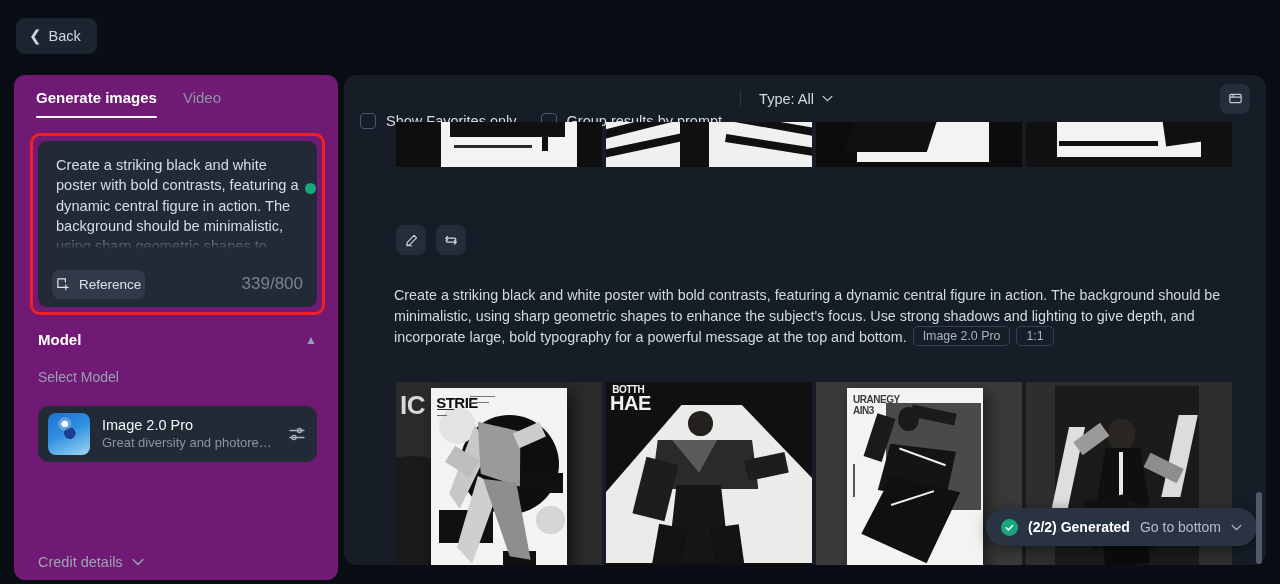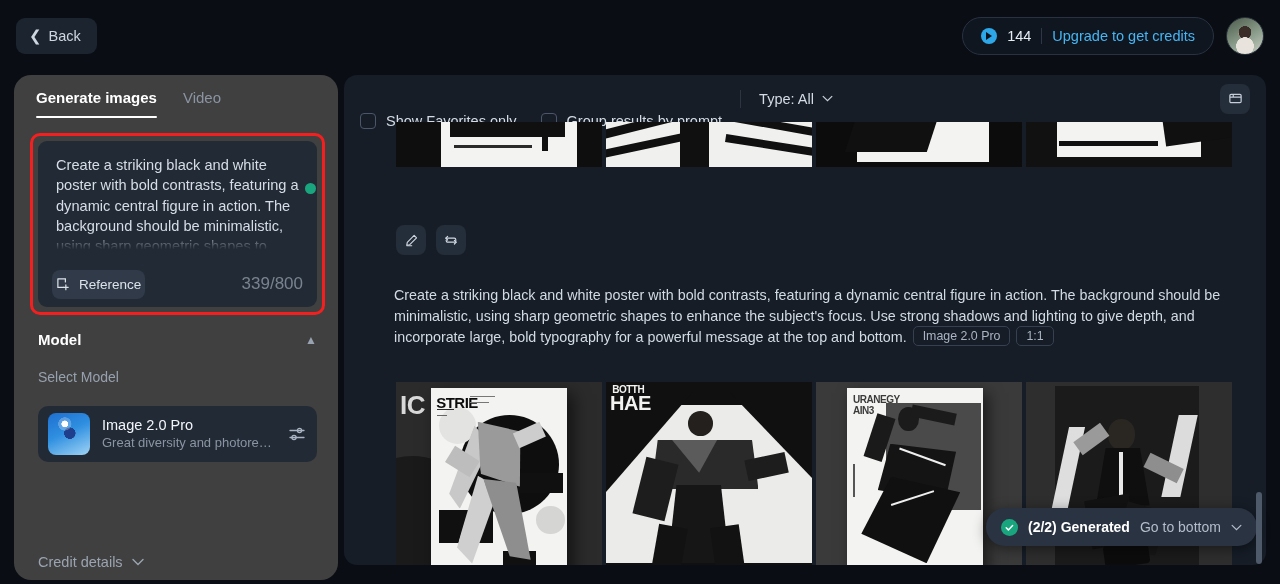--- a/index.html
+++ b/index.html
@@ -53,21 +53,21 @@
       radial-gradient(circle at 50% 40%, #3a2d28 0 22%, transparent 23%),
       radial-gradient(circle at 42% 44%, #c9a288 0 12%, transparent 13%),
       linear-gradient(150deg, #4c5a4a, #8b9d8c 55%, #c8cfc4);
     border: 1px solid #2a323d; flex: none; cursor: pointer;
   }
 
   
   .left-panel {
     position: absolute; left: 14px; top: 75px;
     width: 324px; height: 505px;
-    background: #404040; border-radius: 17px;
+    background: #701a75; border-radius: 11px;
   }
   .tabs { display: flex; gap: 26px; padding: 14px 22px 0 22px; }
   .tab {
     font-size: 15px; color: #8a94a3; padding-bottom: 12px;
     cursor: pointer; position: relative;
   }
   .tab.active { color: #ffffff; font-weight: bold; }
   .tab.active::after {
     content: ""; position: absolute; left: 0; right: 0; bottom: 0;
     height: 2.5px; background: #ffffff; border-radius: 2px;
@@ -244,29 +244,20 @@
 </style>
 </head>
 <body>
 
 <div class="app">
 
   <div class="header">
     <div class="back-btn">
       <span class="chev">❮</span>
       <span>Back</span>
-    </div>
-    <div class="header-right">
-      <div class="credits-pill">
-        <span class="coin"></span>
-        <span class="credits-num">144</span>
-        <span class="pill-div"></span>
-        <span class="upgrade-link">Upgrade to get credits</span>
-      </div>
-      <div class="avatar"></div>
     </div>
   </div>
 
   <div class="left-panel">
 
     <div class="tabs">
       <div class="tab active">Generate images</div>
       <div class="tab">Video</div>
     </div>
 

